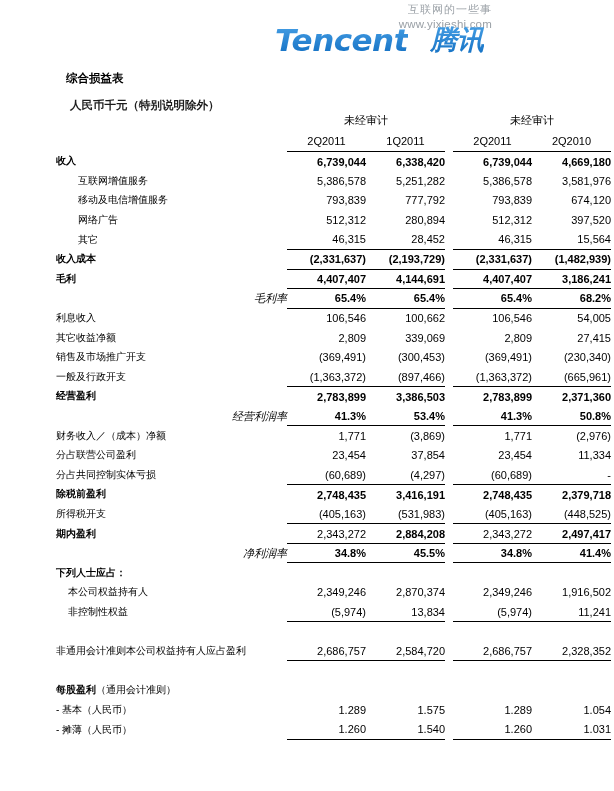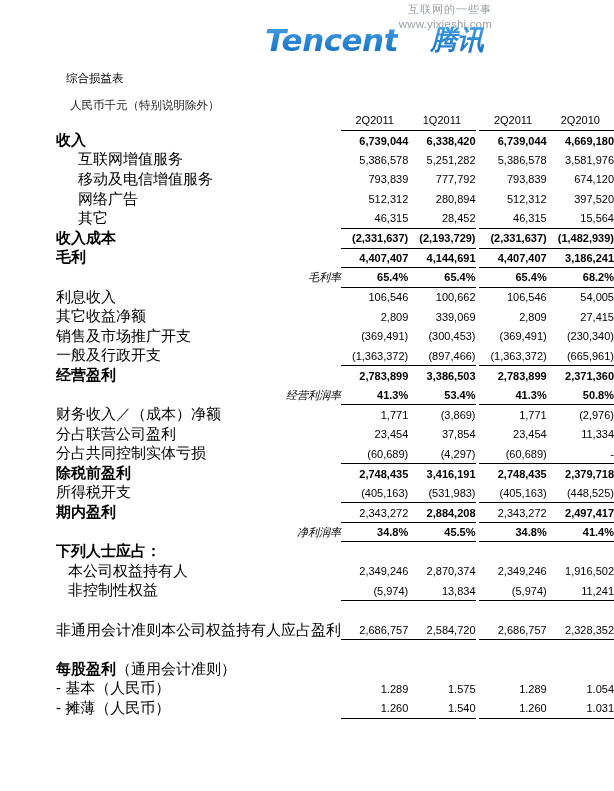--- a/index.html
+++ b/index.html
@@ -33,21 +33,21 @@
     font-size: 11px;
     letter-spacing: 1px;
   }
   .watermark .wm-url { font-size: 11.5px; letter-spacing: 0.2px; }
   .logo {
     position: absolute;
     right: 16px;
     top: 22px;
     display: flex;
     align-items: flex-end;
-    gap: 16px;
+    gap: 6px;
   }
   .logo-word {
     font-family: "DejaVu Sans", sans-serif;
     font-size: 31px;
     font-weight: bold;
     font-style: italic;
     letter-spacing: -0.5px;
     color: #1b7fd4;
     background: linear-gradient(180deg, #4aa3e8 0%, #0f6cc0 100%);
     -webkit-background-clip: text;
@@ -66,28 +66,29 @@
     -webkit-text-fill-color: transparent;
     margin-left: 16px;
   }
 
   
   .doc-title {
     position: absolute;
     left: 66px;
     top: 71px;
     font-size: 11.5px;
-    font-weight: normal;
+    font-weight: bold;
   }
   .doc-subtitle {
     position: absolute;
     left: 70px;
     top: 98px;
     font-size: 11.5px;
     color: #1c1c1c;
+    font-weight: bold;
   }
 
   
   .sheet {
     position: absolute;
     left: 0; top: 0;
     width: 614px;
     height: 791px;
   }
   table.fin {
@@ -108,21 +109,21 @@
   col.c-ratio  { width: 48px; }
   col.c-num    { width: 79px; }
   col.c-mid    { width: 8px; }
 
   .row-h { height: 19.6px; }
 
   
   .lbl {
     padding-left: 2px;
     white-space: nowrap;
-    font-size: 15px;
+    font-size: 10px;
   }
   .lbl.b { font-weight: bold; }
   .lbl.ind1 { padding-left: 22px; }
   .lbl.ind2 { padding-left: 12px; }
   .ratio-lbl {
     text-align: right;
     padding-right: 6px;
     font-weight: bold;
     font-style: italic;
     white-space: nowrap;
@@ -187,20 +188,27 @@
       <col class="c-num">
         <col class="c-num">
       <col class="c-mid">
       <col class="c-num">
         <col class="c-num">
     </colgroup>
     <thead>
       <tr>
         <td></td>
           <td></td>
+        <td class="hdr-band" colspan="2">未经审计</td>
+        <td class="gapcell"></td>
+        <td class="hdr-band" colspan="2">未经审计</td>
+      </tr>
+      <tr>
+        <td></td>
+          <td></td>
         <td class="hdr-col">2Q2011</td>
         <td class="hdr-col">1Q2011</td>
         <td class="gapcell"></td>
         <td class="hdr-col">2Q2011</td>
         <td class="hdr-col">2Q2010</td>
       </tr>
     </thead>
     <tbody id="fin-body">
         <tr class="row-h top-rule">
           <td colspan="2" class="lbl b">收入</td>

